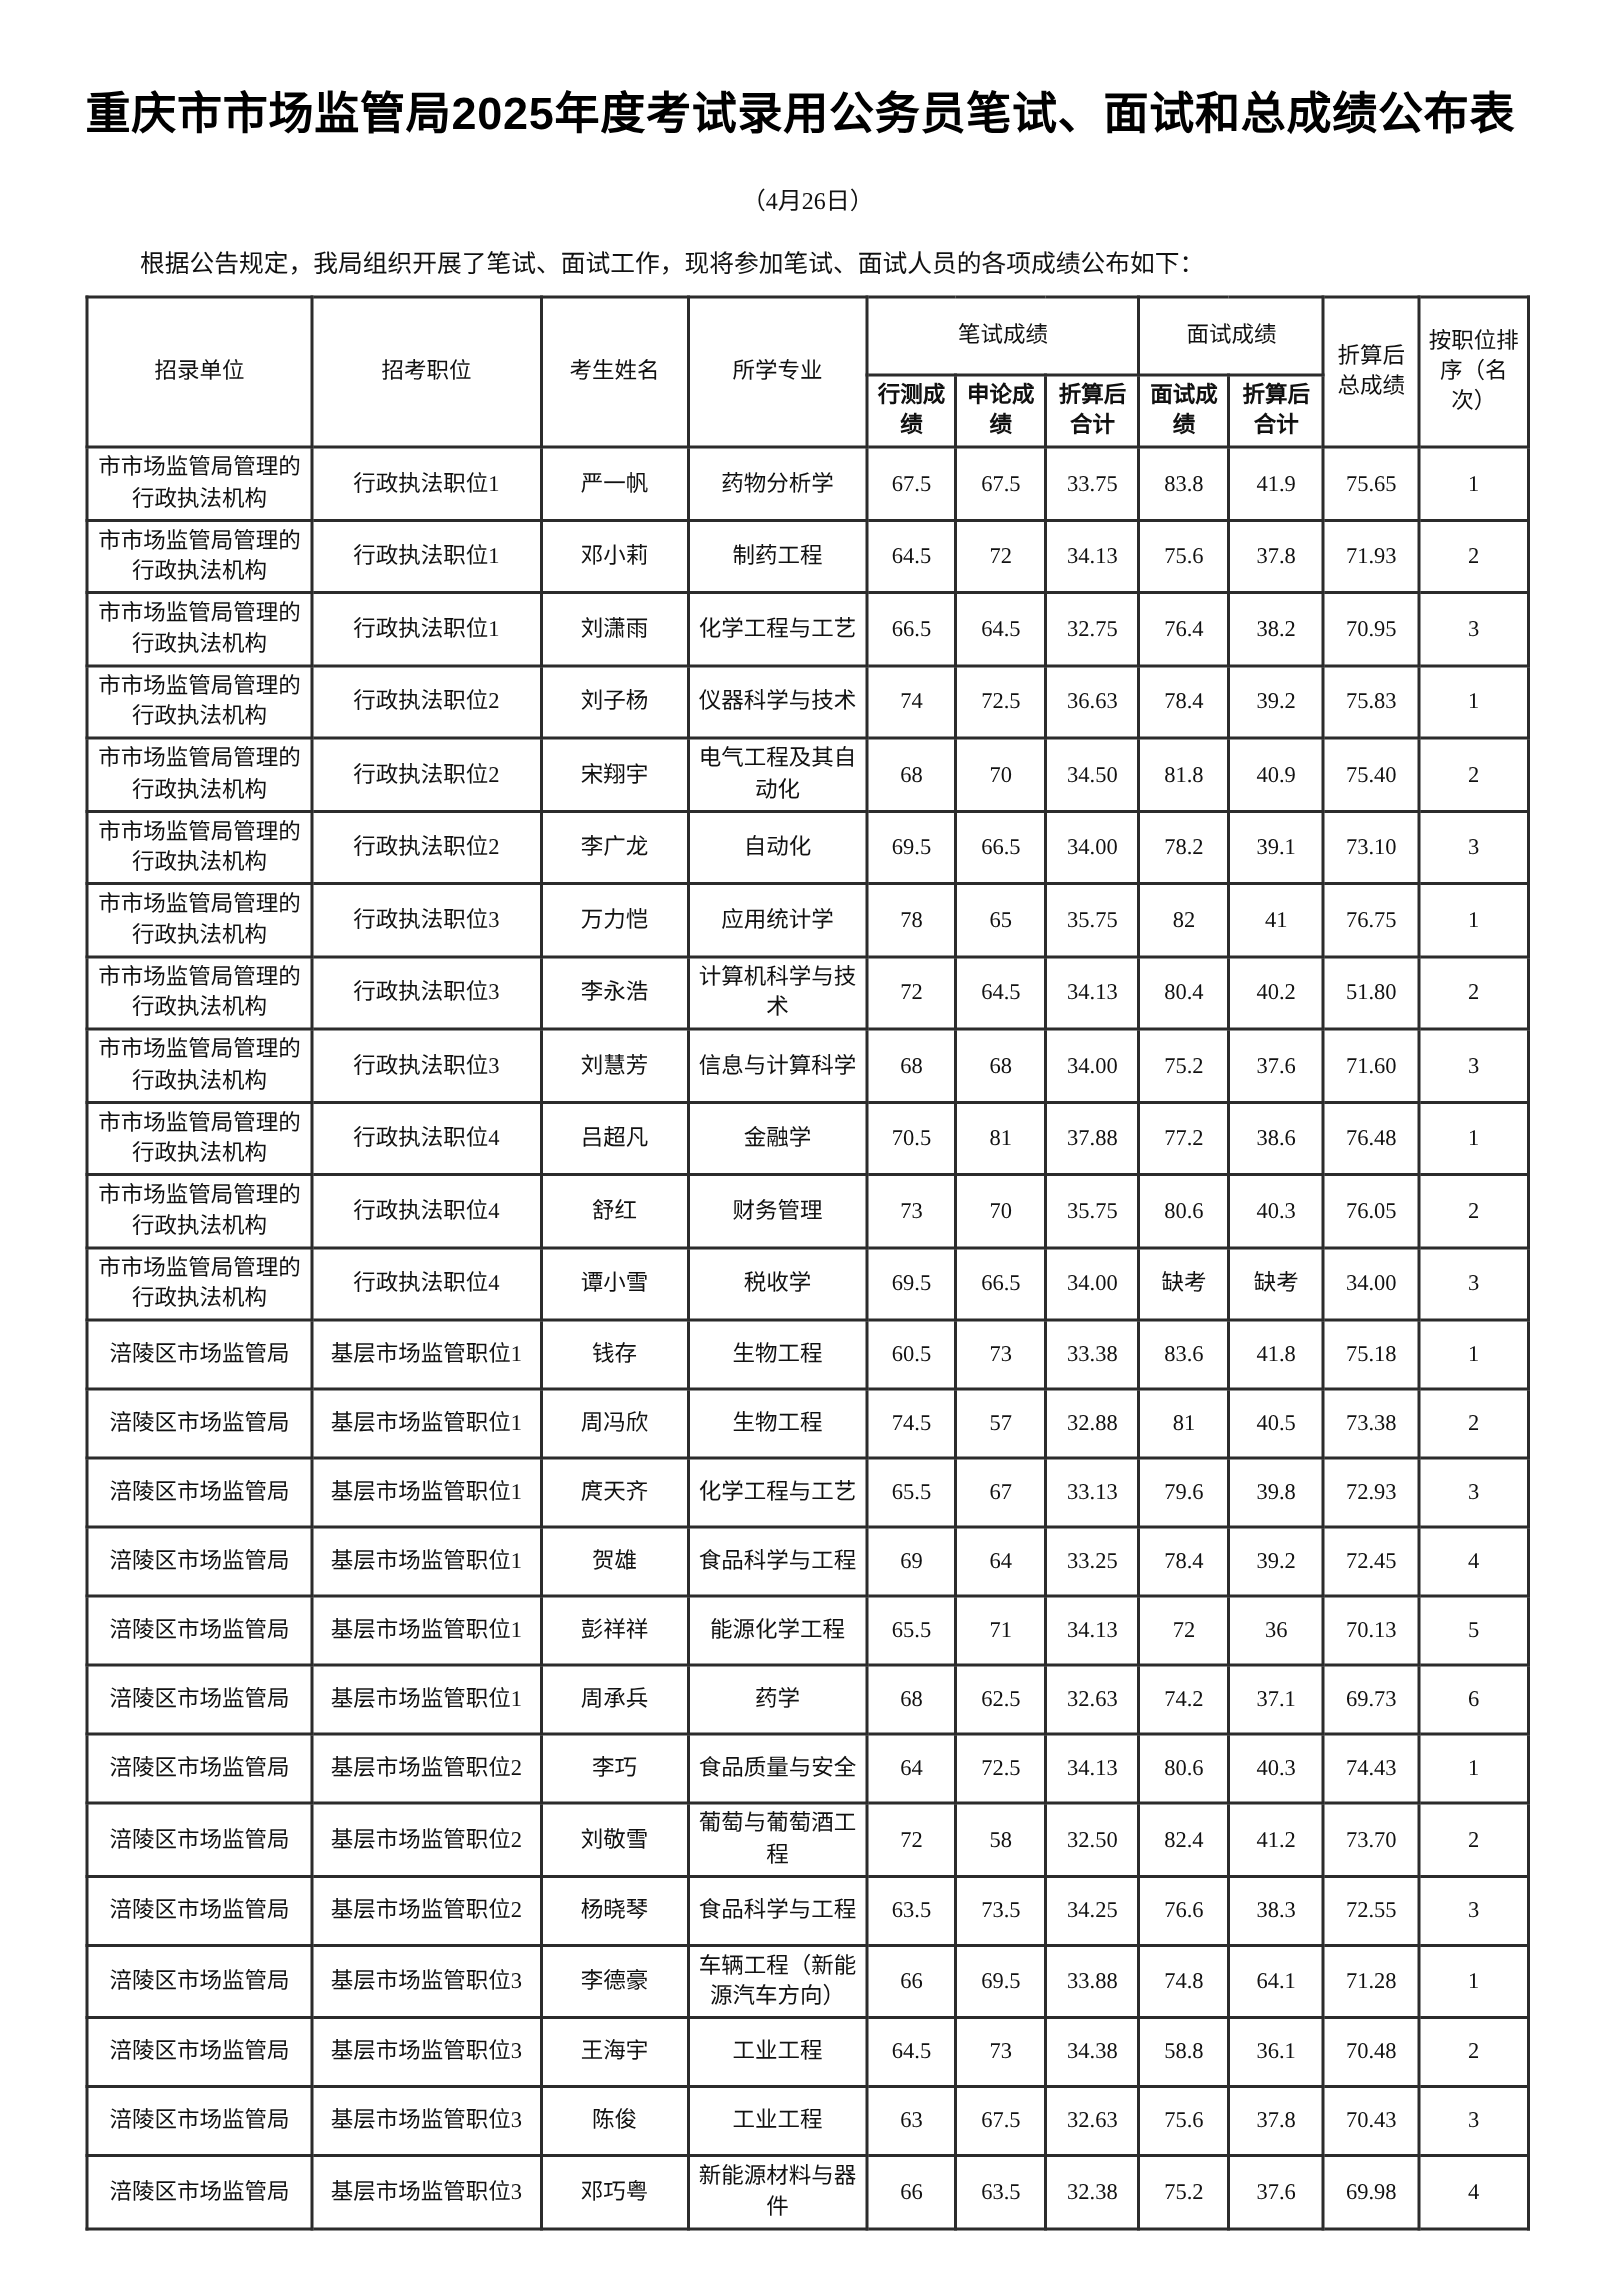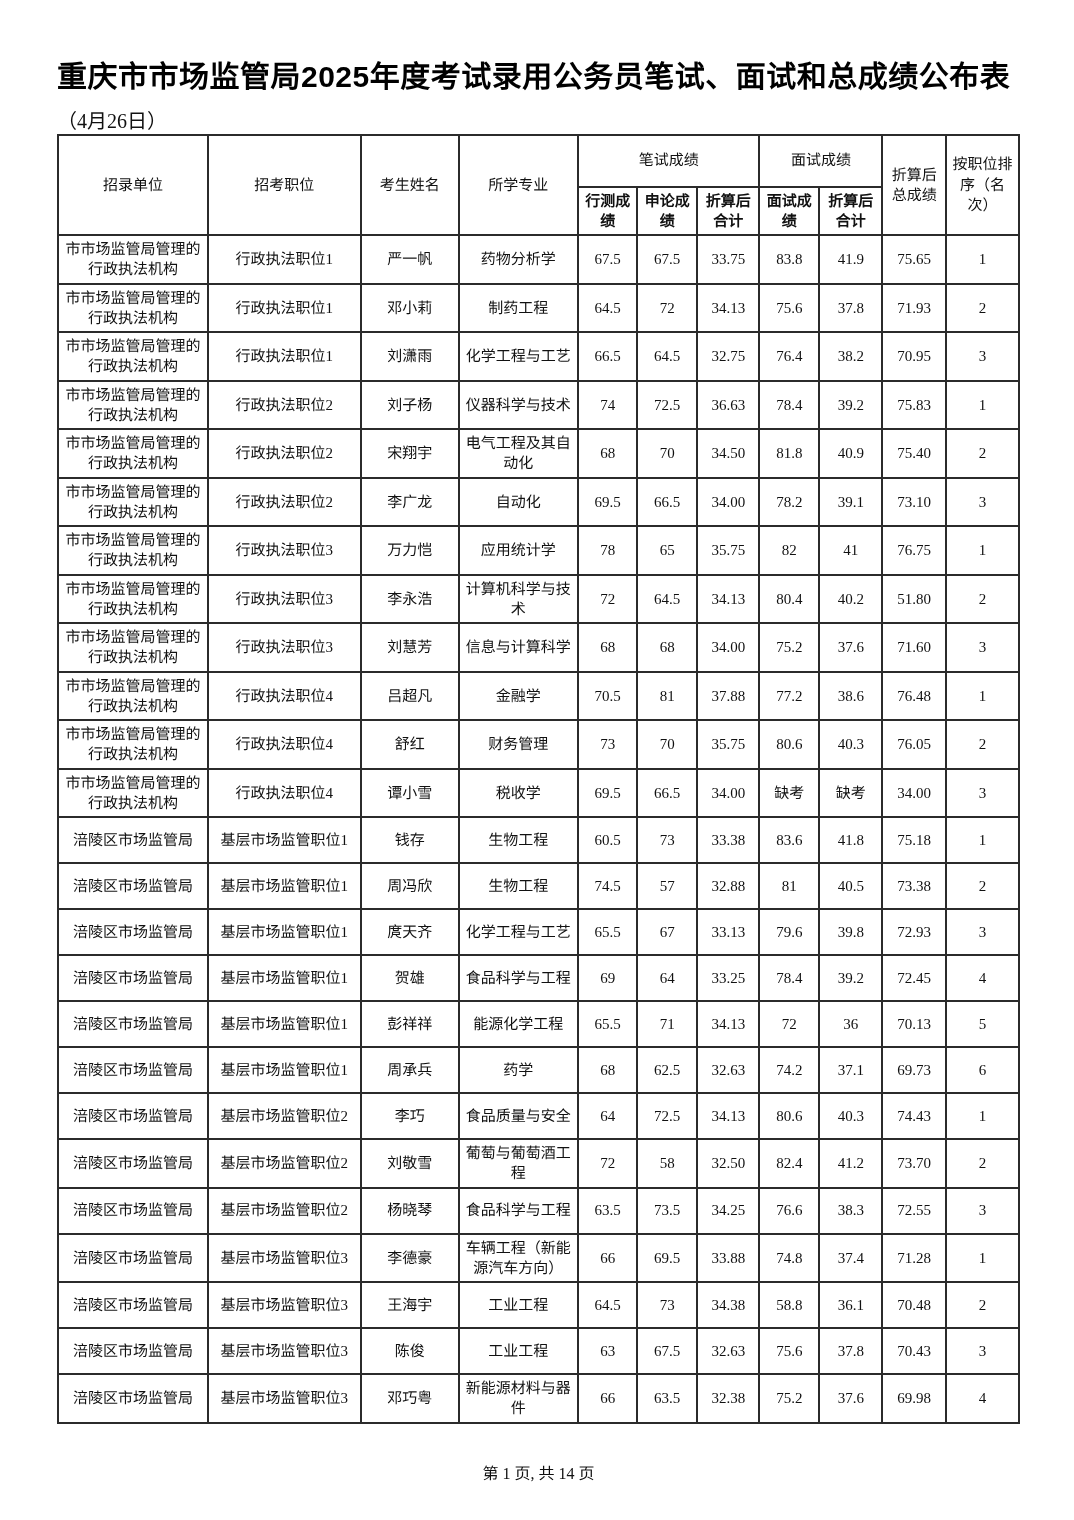--- a/index.html
+++ b/index.html
@@ -24,22 +24,23 @@
     margin: 0;
     text-align: left;
     font-size: 30px;
     line-height: 1.15;
     font-weight: bold;
     letter-spacing: 0.5px;
     font-family: "Liberation Sans", "DejaVu Sans", sans-serif;
     color: #000;
   }
   .date-line {
-    margin-top: 10px;
-    font-size: 20px;
+    margin-top: 25px;
+    text-align: center;
+    font-size: 16px;
     color: #111;
   }
   .intro {
     margin: 21px 0 11px 0;
     font-size: 16.5px;
     line-height: 1.3;
     text-indent: 2.2em;
     color: #111;
   }
   table.results {
@@ -72,20 +73,21 @@
 </style>
 </head>
 <body>
 
 <div class="page">
 
   <h1 class="doc-title">重庆市市场监管局2025年度考试录用公务员笔试、面试和总成绩公布表</h1>
 
   <div class="date-line">（4月26日）</div>
 
+  <p class="intro">根据公告规定，我局组织开展了笔试、面试工作，现将参加笔试、面试人员的各项成绩公布如下：</p>
 
   <table class="results">
     <colgroup>
       <col style="width:15.6%">
       <col style="width:15.9%">
       <col style="width:10.2%">
       <col style="width:12.4%">
       <col style="width:6.2%">
       <col style="width:6.2%">
       <col style="width:6.5%">
@@ -389,21 +391,21 @@
         </tr>
         <tr>
           <td>涪陵区市场监管局</td>
           <td>基层市场监管职位3</td>
           <td>李德豪</td>
           <td>车辆工程（新能源汽车方向）</td>
           <td>66</td>
           <td>69.5</td>
           <td>33.88</td>
           <td>74.8</td>
-          <td>37.4</td>
+          <td>64.1</td>
           <td>71.28</td>
           <td>1</td>
         </tr>
         <tr>
           <td>涪陵区市场监管局</td>
           <td>基层市场监管职位3</td>
           <td>王海宇</td>
           <td>工业工程</td>
           <td>64.5</td>
           <td>73</td>

